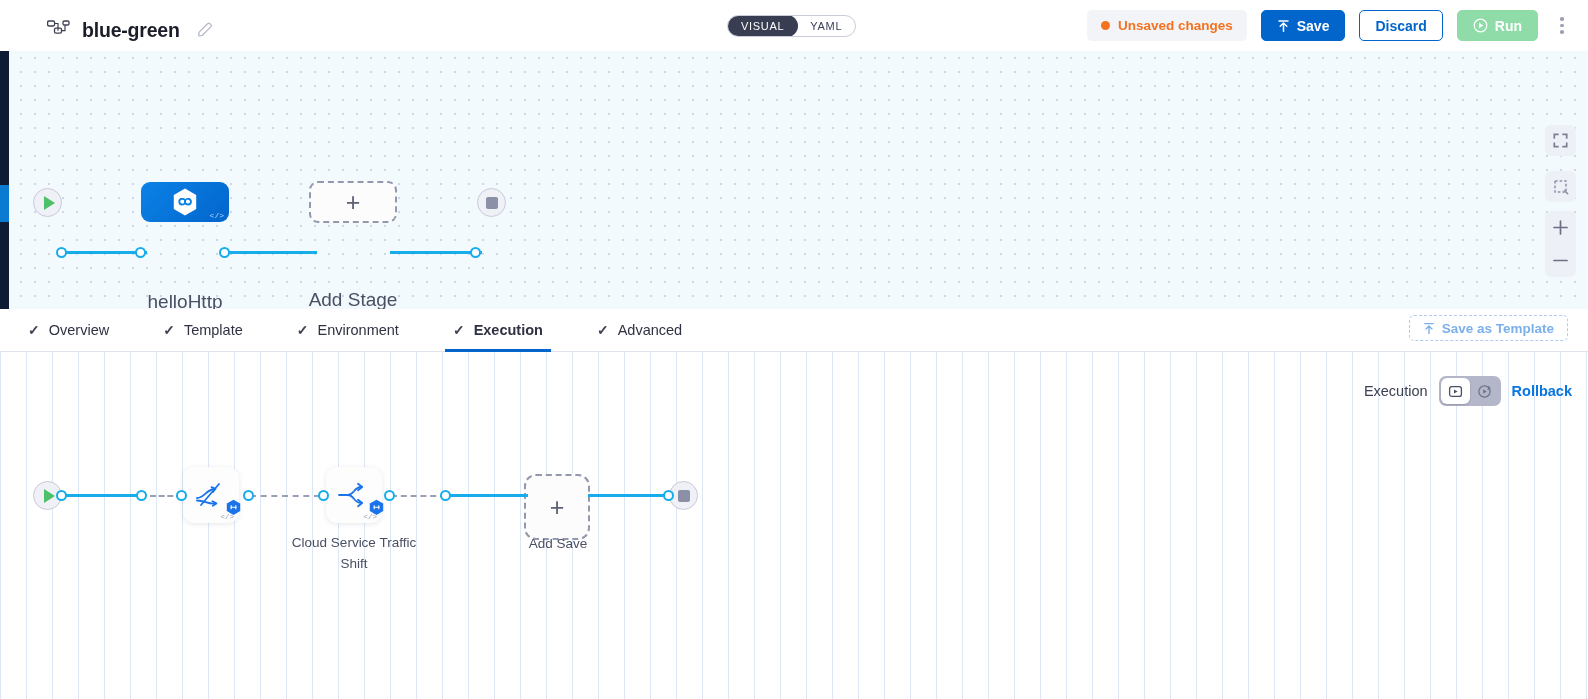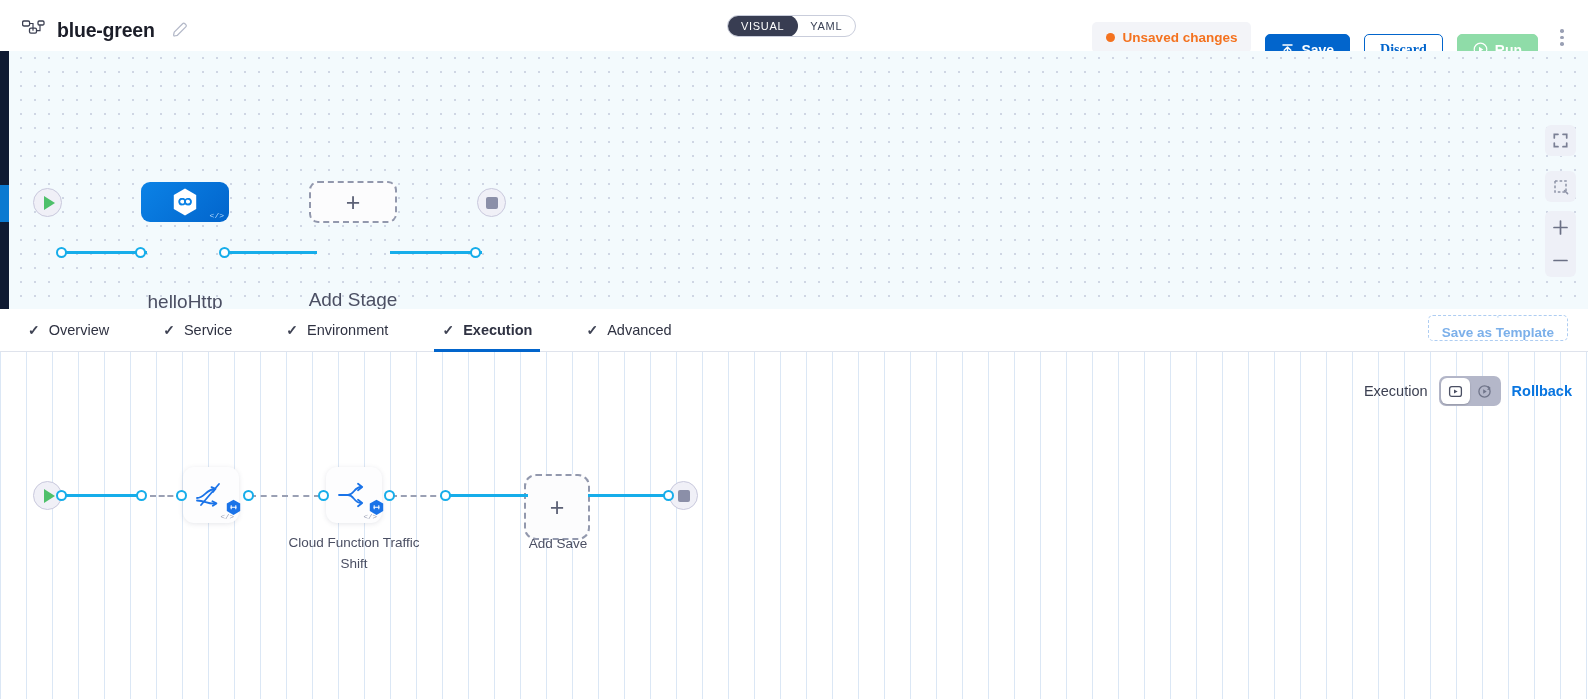--- a/index.html
+++ b/index.html
@@ -9,21 +9,21 @@
     font-family: "Liberation Sans", sans-serif;
     background: #ffffff;
     overflow: hidden;
   }
   #app { position: relative; width: 1588px; height: 699px; }
 
   
   .topbar {
     position: absolute; top: 0; left: 0; width: 1588px; height: 61px;
     background: #fff; border-bottom: 1px solid #e4e7ee;
-    display: flex; align-items: center;
+    display: flex; align-items: center; padding-left: 25px;
   }
   .tb-left { display: flex; align-items: center; gap: 11px; padding-left: 22px; }
   .pipe-logo { width: 24px; height: 20px; display: block; }
   .pipe-title {
     font-size: 19.5px; font-weight: bold; color: #1b1d28; letter-spacing: -0.2px;
   }
   .pencil-btn { width: 20px; height: 20px; display: block; margin-left: 4px; cursor: pointer; }
 
   .tb-center {
     position: absolute; left: 727px; top: 15px;
@@ -50,24 +50,24 @@
   .unsaved {
     display: flex; align-items: center; gap: 8px;
     background: #f3f4f8; border-radius: 5px;
     height: 31px; padding: 0 14px;
     color: #f4721f; font-size: 13.5px; font-weight: bold;
   }
   .dot-orange { width: 9px; height: 9px; border-radius: 50%; background: #f4721f; }
   .btn {
     height: 31px; border-radius: 5px; font-size: 14px; font-weight: bold;
     display: flex; align-items: center; justify-content: center; gap: 7px;
-    padding: 0 15px; cursor: pointer; white-space: nowrap; margin-top: 24px;
+    padding: 0 15px; cursor: pointer; white-space: nowrap;
   }
   .btn-save { background: #0265cc; color: #fff; border: 1px solid #0265cc; }
-  .btn-discard { background: #fff; color: #0265cc; border: 1px solid #0265cc; font-family: Liberation Serif, serif; }
+  .btn-discard { background: #fff; color: #0265cc; border: 1px solid #0265cc; }
   .btn-run { background: #8fdca8; color: #fff; border: 1px solid #8fdca8; }
   .kebab { width: 20px; height: 31px; display: flex; flex-direction: column;
            align-items: center; justify-content: center; gap: 3px; cursor: pointer; }
   .kebab i { width: 3.5px; height: 3.5px; border-radius: 50%; background: #9aa0b4; display:block; }
 
   
   .canvas-top {
     position: absolute; top: 51px; left: 0; width: 1588px; height: 258px;
     background-color: #f3fafd;
     background-image: radial-gradient(#cfd6e4 1px, transparent 1.1px);
@@ -155,21 +155,21 @@
   .tab.active { font-weight: bold; }
   .tab.active::after {
     content: ""; position: absolute; left: -8px; right: 16px; bottom: 0;
     height: 3px; background: #0265cc;
   }
   .tpl-btn {
     position: absolute; right: 20px; top: 6px;
     height: 26px; padding: 0 13px; border-radius: 5px;
     border: 1px dashed #aecdf2; color: #7cb0ea; background: #fff;
     font-size: 13.5px; font-weight: bold;
-    display: flex; align-items: center; gap: 7px; cursor: pointer; flex-direction: column;
+    display: flex; align-items: center; gap: 7px; cursor: pointer;
   }
 
   
   .canvas-bot {
     position: absolute; top: 352px; left: 0; width: 1588px; height: 347px;
     background-color: #ffffff;
     background-image: repeating-linear-gradient(
         to right, #dbe7f5 0 1px, transparent 1px 26px),
       repeating-linear-gradient(
         to bottom, #ffffff 0 10px, transparent 10px 24px);
@@ -343,21 +343,21 @@
   <div class="left-rail"></div>
   <div class="left-rail-hl"></div>
 
   <div class="tabbar">
     <div class="tab">
       <span class="chk">✓</span>
       <span>Overview</span>
     </div>
     <div class="tab">
       <span class="chk">✓</span>
-      <span>Service</span>
+      <span>Template</span>
     </div>
     <div class="tab">
       <span class="chk">✓</span>
       <span>Environment</span>
     </div>
     <div class="tab active">
       <span class="chk">✓</span>
       <span>Execution</span>
     </div>
     <div class="tab">
@@ -441,21 +441,21 @@
       </svg>
       <span class="hexbadge">
         <svg viewBox="0 0 17 17" width="17" height="17">
           <path d="M8.5 0.7 L15.2 4.5 V12.1 L8.5 15.9 L1.8 12.1 V4.5 Z" fill="#1a73e8"></path>
           <path d="M5.3 8.3 H11.7 M6.2 6.3 V10.3 M10.8 6.3 V10.3" stroke="#fff" stroke-width="1.05"></path>
         </svg>
       </span>
       <span class="step-code">&lt;/&gt;</span>
     </div>
     <div class="port" style="left:384px; top:138px;"></div>
-    <div class="step-label" style="left:279px; top:180px;">Cloud Function Traffic Shift</div>
+    <div class="step-label" style="left:279px; top:180px;">Cloud Service Traffic Shift</div>
 
     <div class="port" style="left:440px; top:138px;"></div>
 
     <div class="add-node" style="left:524px; top:122px; width:66px; height:66px; border-radius:12px;">
       <span class="plus-glyph">+</span>
     </div>
     <div class="step-label" style="left:483px; top:181px;">Add Save</div>
 
     <div class="port" style="left:663px; top:138px;"></div>
     <div class="endnode" style="left:669px; top:129px;">

